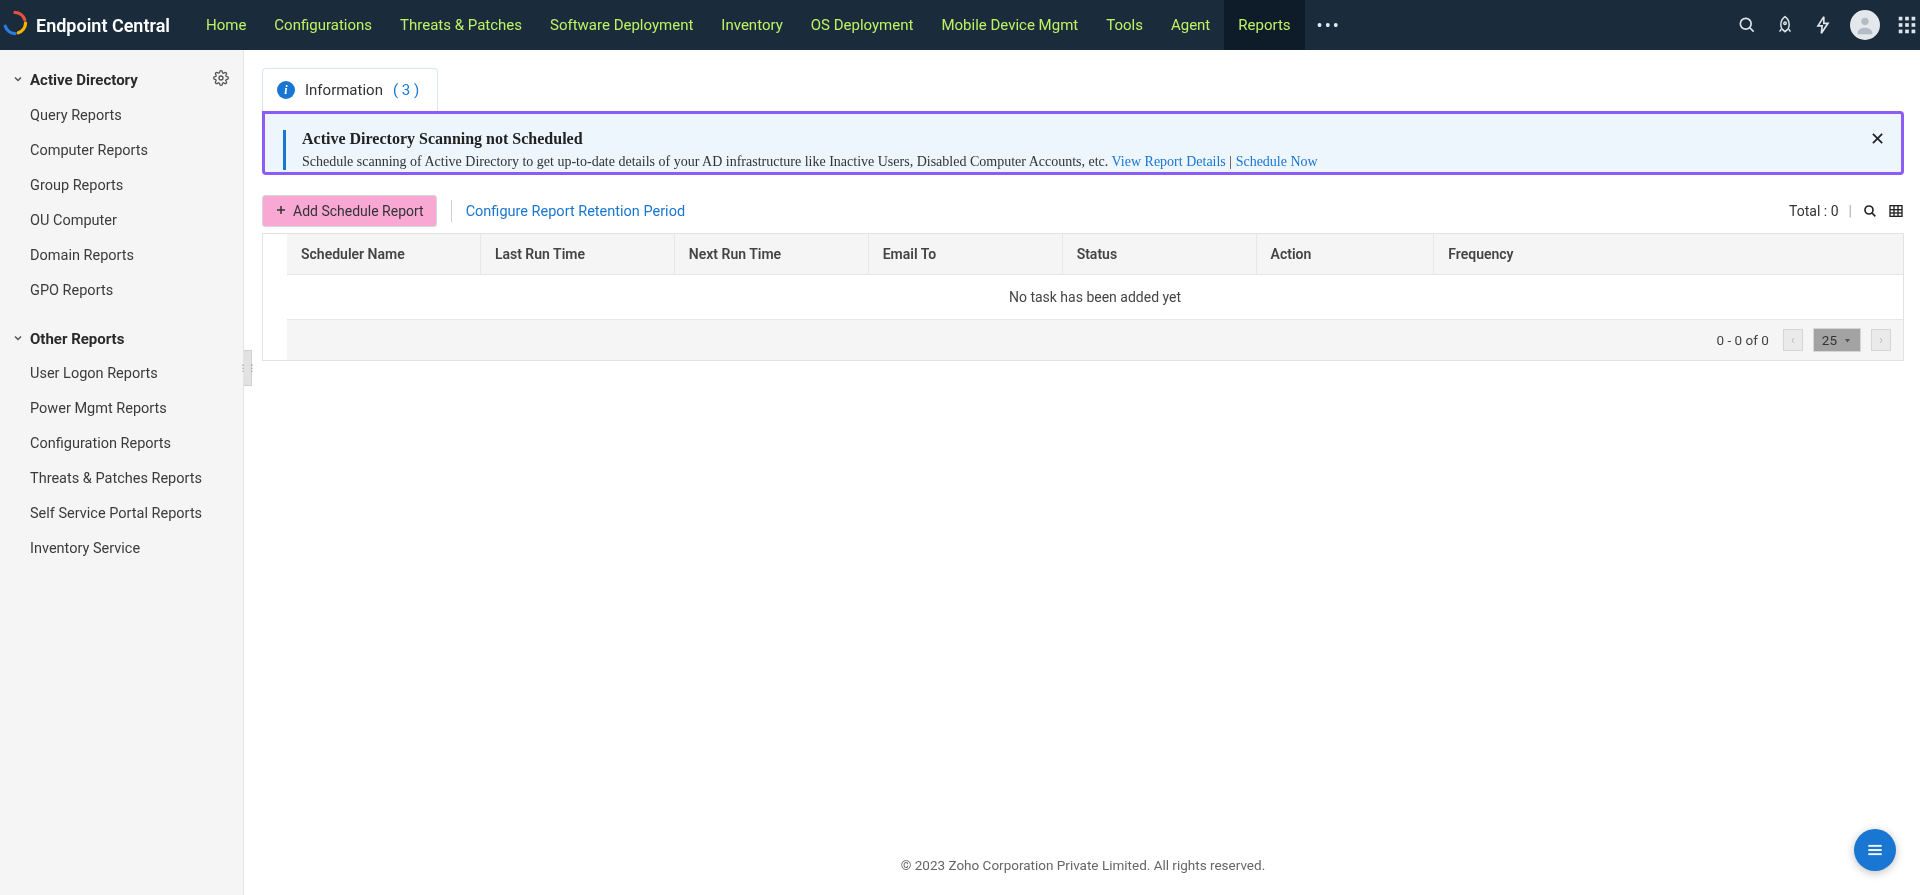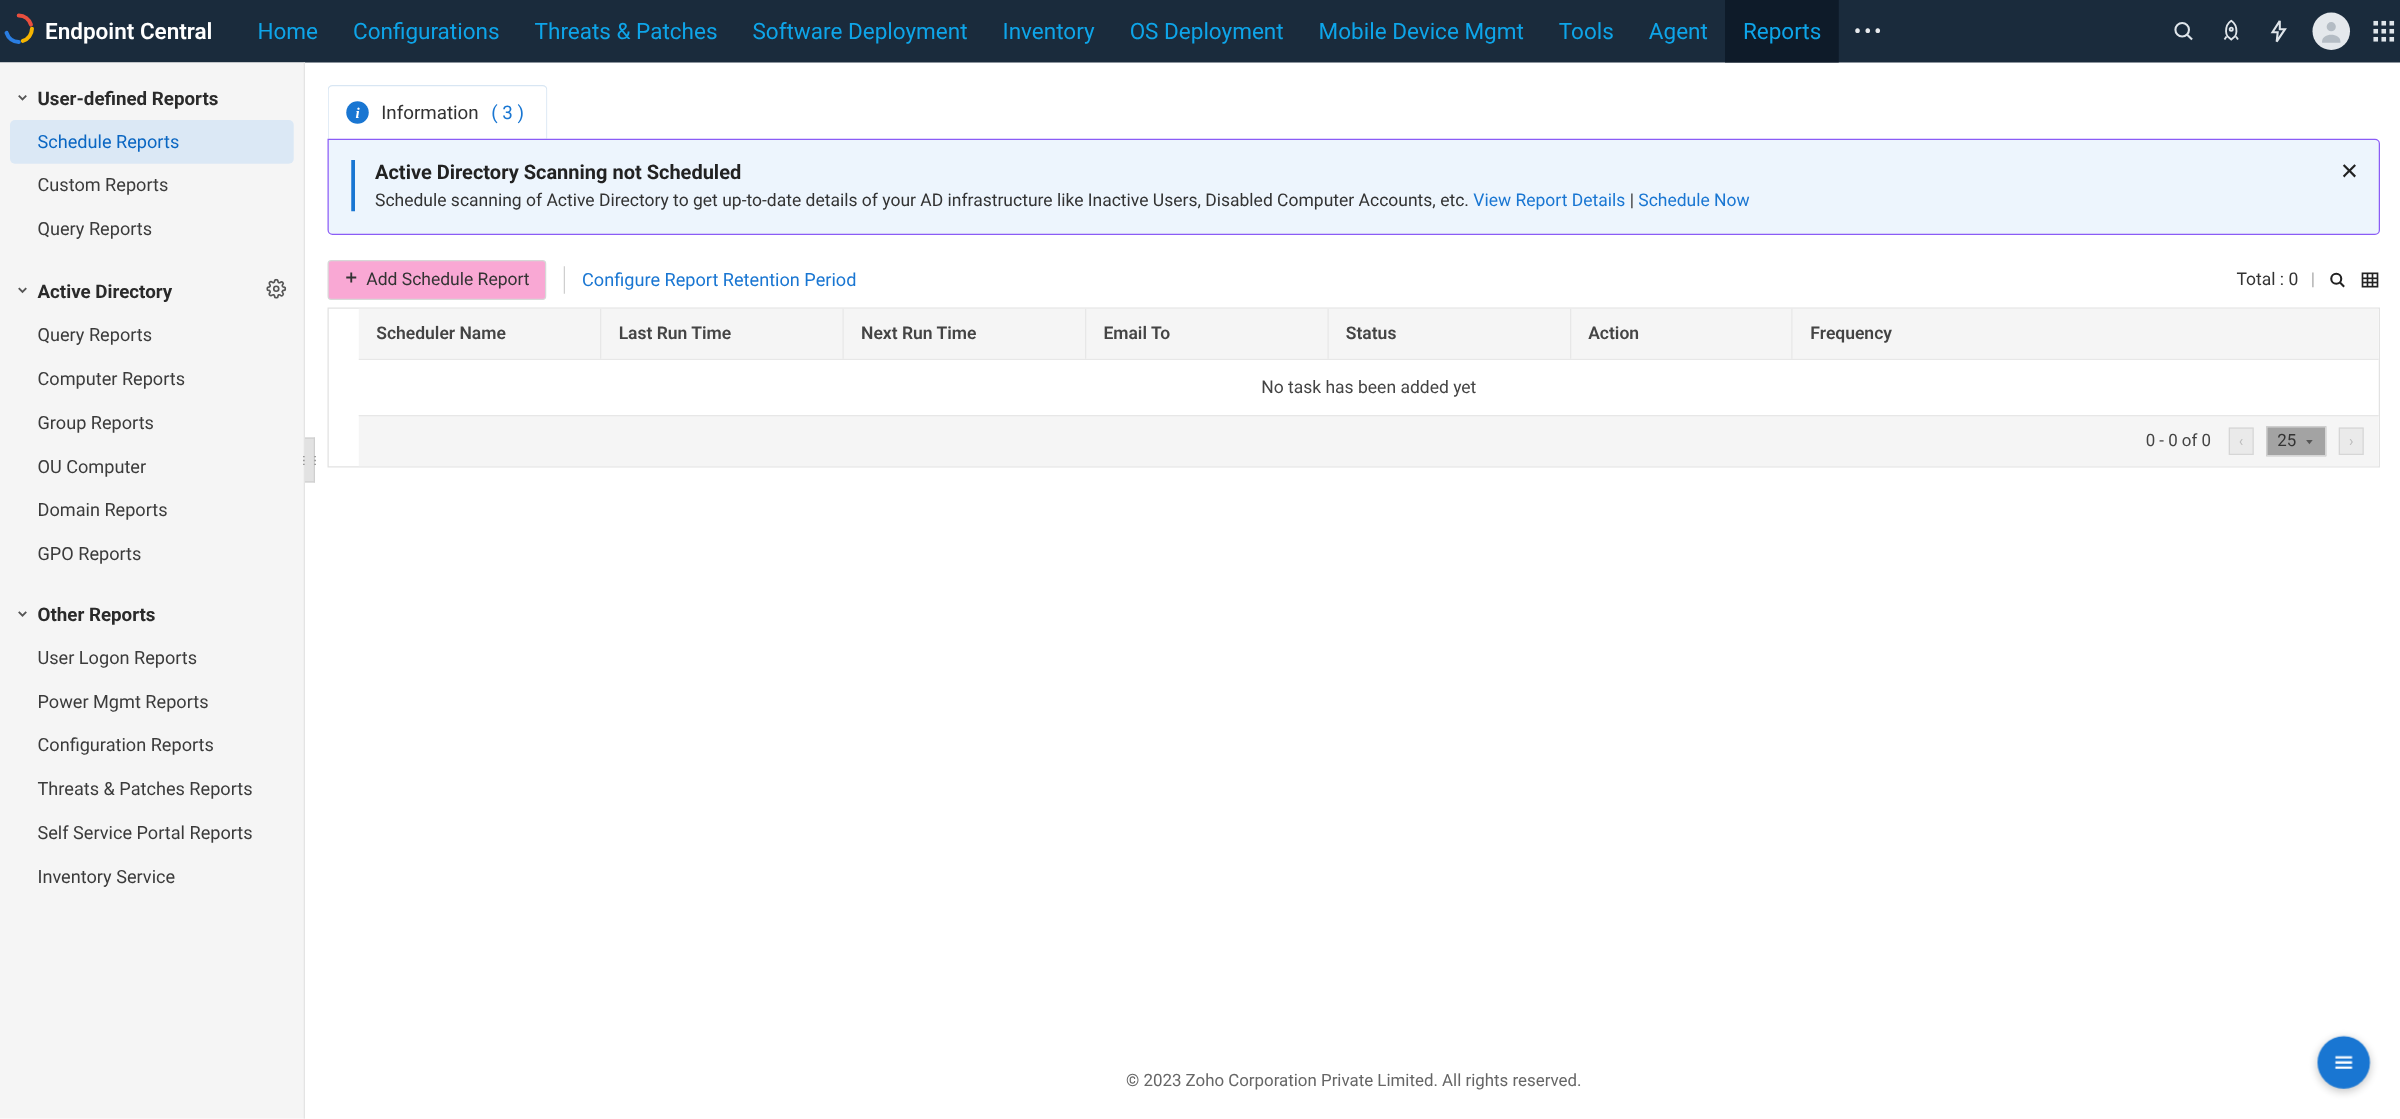--- a/index.html
+++ b/index.html
@@ -3,21 +3,21 @@
 <meta charset="utf-8">
 <style>
   * { margin: 0; padding: 0; box-sizing: border-box; }
   body { font-family: -apple-system, BlinkMacSystemFont, "Segoe UI", Roboto, sans-serif; font-size: 14px; color: #333; background: #fff; }
   
   
   .topnav { background: #1a2b3c; color: #fff; display: flex; align-items: center; height: 50px; padding: 0 2px; }
   .logo { display: flex; align-items: center; gap: 8px; font-size: 18px; font-weight: 600; margin-right: 22px; cursor: pointer; }
   .logo-icon { width: 26px; height: 26px; }
   .nav-items { display: flex; align-items: center; flex: 1; }
-  .nav-item { padding: 0 14px; height: 50px; display: flex; align-items: center; color: #0ea5e9; cursor: pointer; font-size: 18px; }
+  .nav-item { padding: 0 14px; height: 50px; display: flex; align-items: center; color: #bef264; cursor: pointer; font-size: 15px; }
   .nav-item.active { background: #0e1b29; }
   .nav-more { padding: 0 12px; font-size: 18px; letter-spacing: 2px; cursor: pointer; color: #e6e9ec; height: 50px; display: flex; align-items: center; }
   .nav-right { display: flex; align-items: center; gap: 16px; margin-left: auto; }
   .nav-icon-btn { width: 22px; height: 22px; cursor: pointer; display: flex; align-items: center; justify-content: center; color: #dfe5ea; }
   .avatar { width: 30px; height: 30px; border-radius: 50%; background: #e4e8ec; display: flex; align-items: center; justify-content: center; cursor: pointer; }
   .apps-grid { width: 22px; height: 22px; cursor: pointer; }
   
   
   .layout { display: flex; height: calc(100vh - 50px); }
   
@@ -35,21 +35,21 @@
   
   .main { flex: 1; overflow: auto; position: relative; padding: 18px 16px 0 18px; display: flex; flex-direction: column; }
   
   
   .info-tab-wrap { display: flex; }
   .info-tab { display: flex; align-items: center; gap: 10px; padding: 12px 18px 12px 14px; border: 1px solid #d8e6f3; border-bottom: none; border-radius: 4px 4px 0 0; background: #fff; font-size: 15px; cursor: pointer; }
   .info-tab .info-i { width: 18px; height: 18px; border-radius: 50%; background: #1976d2; color: #fff; display: flex; align-items: center; justify-content: center; font-size: 12px; font-style: italic; font-family: Georgia, serif; font-weight: bold; }
   .info-tab .count { color: #1976d2; }
   
   
-  .alert-box { border: 1px solid #8b5cf6; background: #edf5fd; border-radius: 0 4px 4px 4px; padding: 16px 18px 18px 18px; position: relative; }
+  .alert-box { border: 3px solid #8b5cf6; background: #edf5fd; border-radius: 0 4px 4px 4px; padding: 16px 18px 2px 18px; position: relative; font-family: Liberation Serif, serif; }
   .alert-inner { border-left: 3px solid #1976d2; padding-left: 16px; }
   .alert-title { font-weight: 700; font-size: 16px; color: #222; margin-bottom: 6px; }
   .alert-desc { font-size: 14px; color: #333; }
   .alert-desc a { color: #1976d2; text-decoration: none; cursor: pointer; }
   .alert-close { position: absolute; right: 16px; top: 14px; font-size: 18px; cursor: pointer; color: #222; }
   
   
   .toolbar { display: flex; align-items: center; margin-top: 20px; margin-bottom: 6px; }
   .btn-add { display: flex; align-items: center; gap: 6px; padding: 7px 12px; background: #f9a8d4; border: 1px solid #d7d7d7; border-radius: 3px; cursor: pointer; font-size: 14px; color: #333; }
   .vsep { width: 1px; height: 22px; background: #cfcfcf; margin: 0 14px; }
@@ -148,33 +148,20 @@
           <rect x="17" y="17" width="4" height="4"></rect>
       </svg>
     </span>
   </div>
 </div>
 
 <div class="layout">
 
   <div class="sidebar">
 
-    <div class="side-section">
-      <div class="side-header">
-        <span class="chev">
-          <svg width="12" height="12" viewBox="0 0 24 24" fill="none" stroke="#555" stroke-width="3">
-              <polyline points="6 9 12 15 18 9"></polyline>
-            </svg>
-        </span>
-        <span>User-defined Reports</span>
-      </div>
-      <div class="side-item active">Schedule Reports</div>
-      <div class="side-item">Custom Reports</div>
-      <div class="side-item">Query Reports</div>
-    </div>
 
     <div class="side-section">
       <div class="side-header">
         <span class="chev">
           <svg width="12" height="12" viewBox="0 0 24 24" fill="none" stroke="#555" stroke-width="3">
               <polyline points="6 9 12 15 18 9"></polyline>
             </svg>
         </span>
         <span>Active Directory</span>
         <span class="gear">

